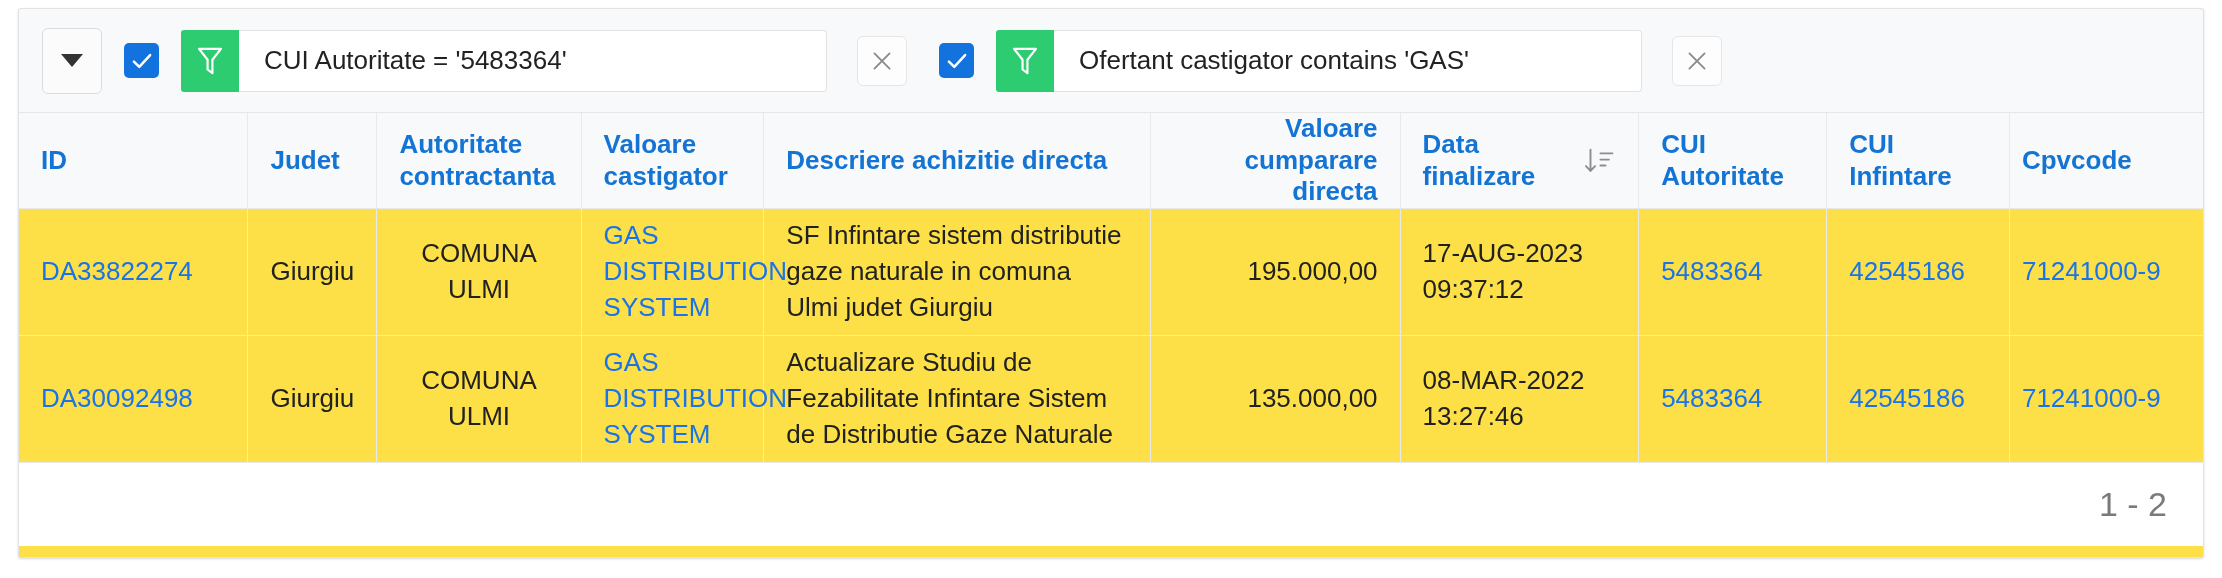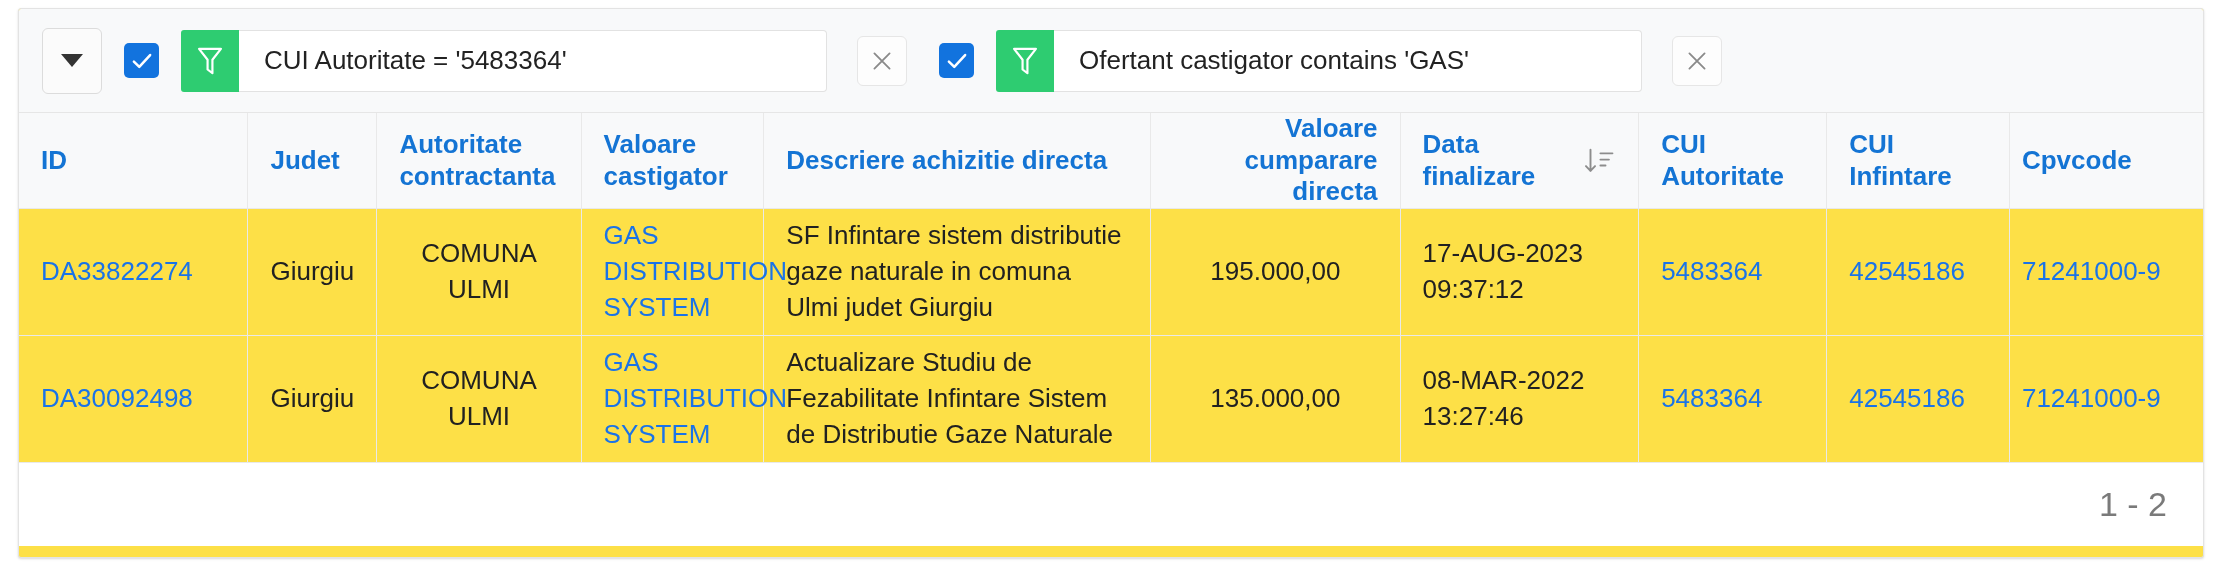--- a/index.html
+++ b/index.html
@@ -165,21 +165,21 @@
   tbody td {
     height: 127px;
     font-size: 26px;
     color: #212121;
     padding: 0 22px;
     vertical-align: middle;
     line-height: 1.38;
   }
   td.link, td.link span { color: #1a73e8; }
   td.ctr { text-align: center; }
-  td.rgt { text-align: center; }
+  td.rgt { text-align: right; }
 
   
   col.c-id    { width: 213px; }
   col.c-jud   { width: 120px; }
   col.c-aut   { width: 190px; }
   col.c-ofe   { width: 170px; }
   col.c-desc  { width: 360px; }
   col.c-val   { width: 232px; }
   col.c-data  { width: 222px; }
   col.c-cuia  { width: 175px; }

